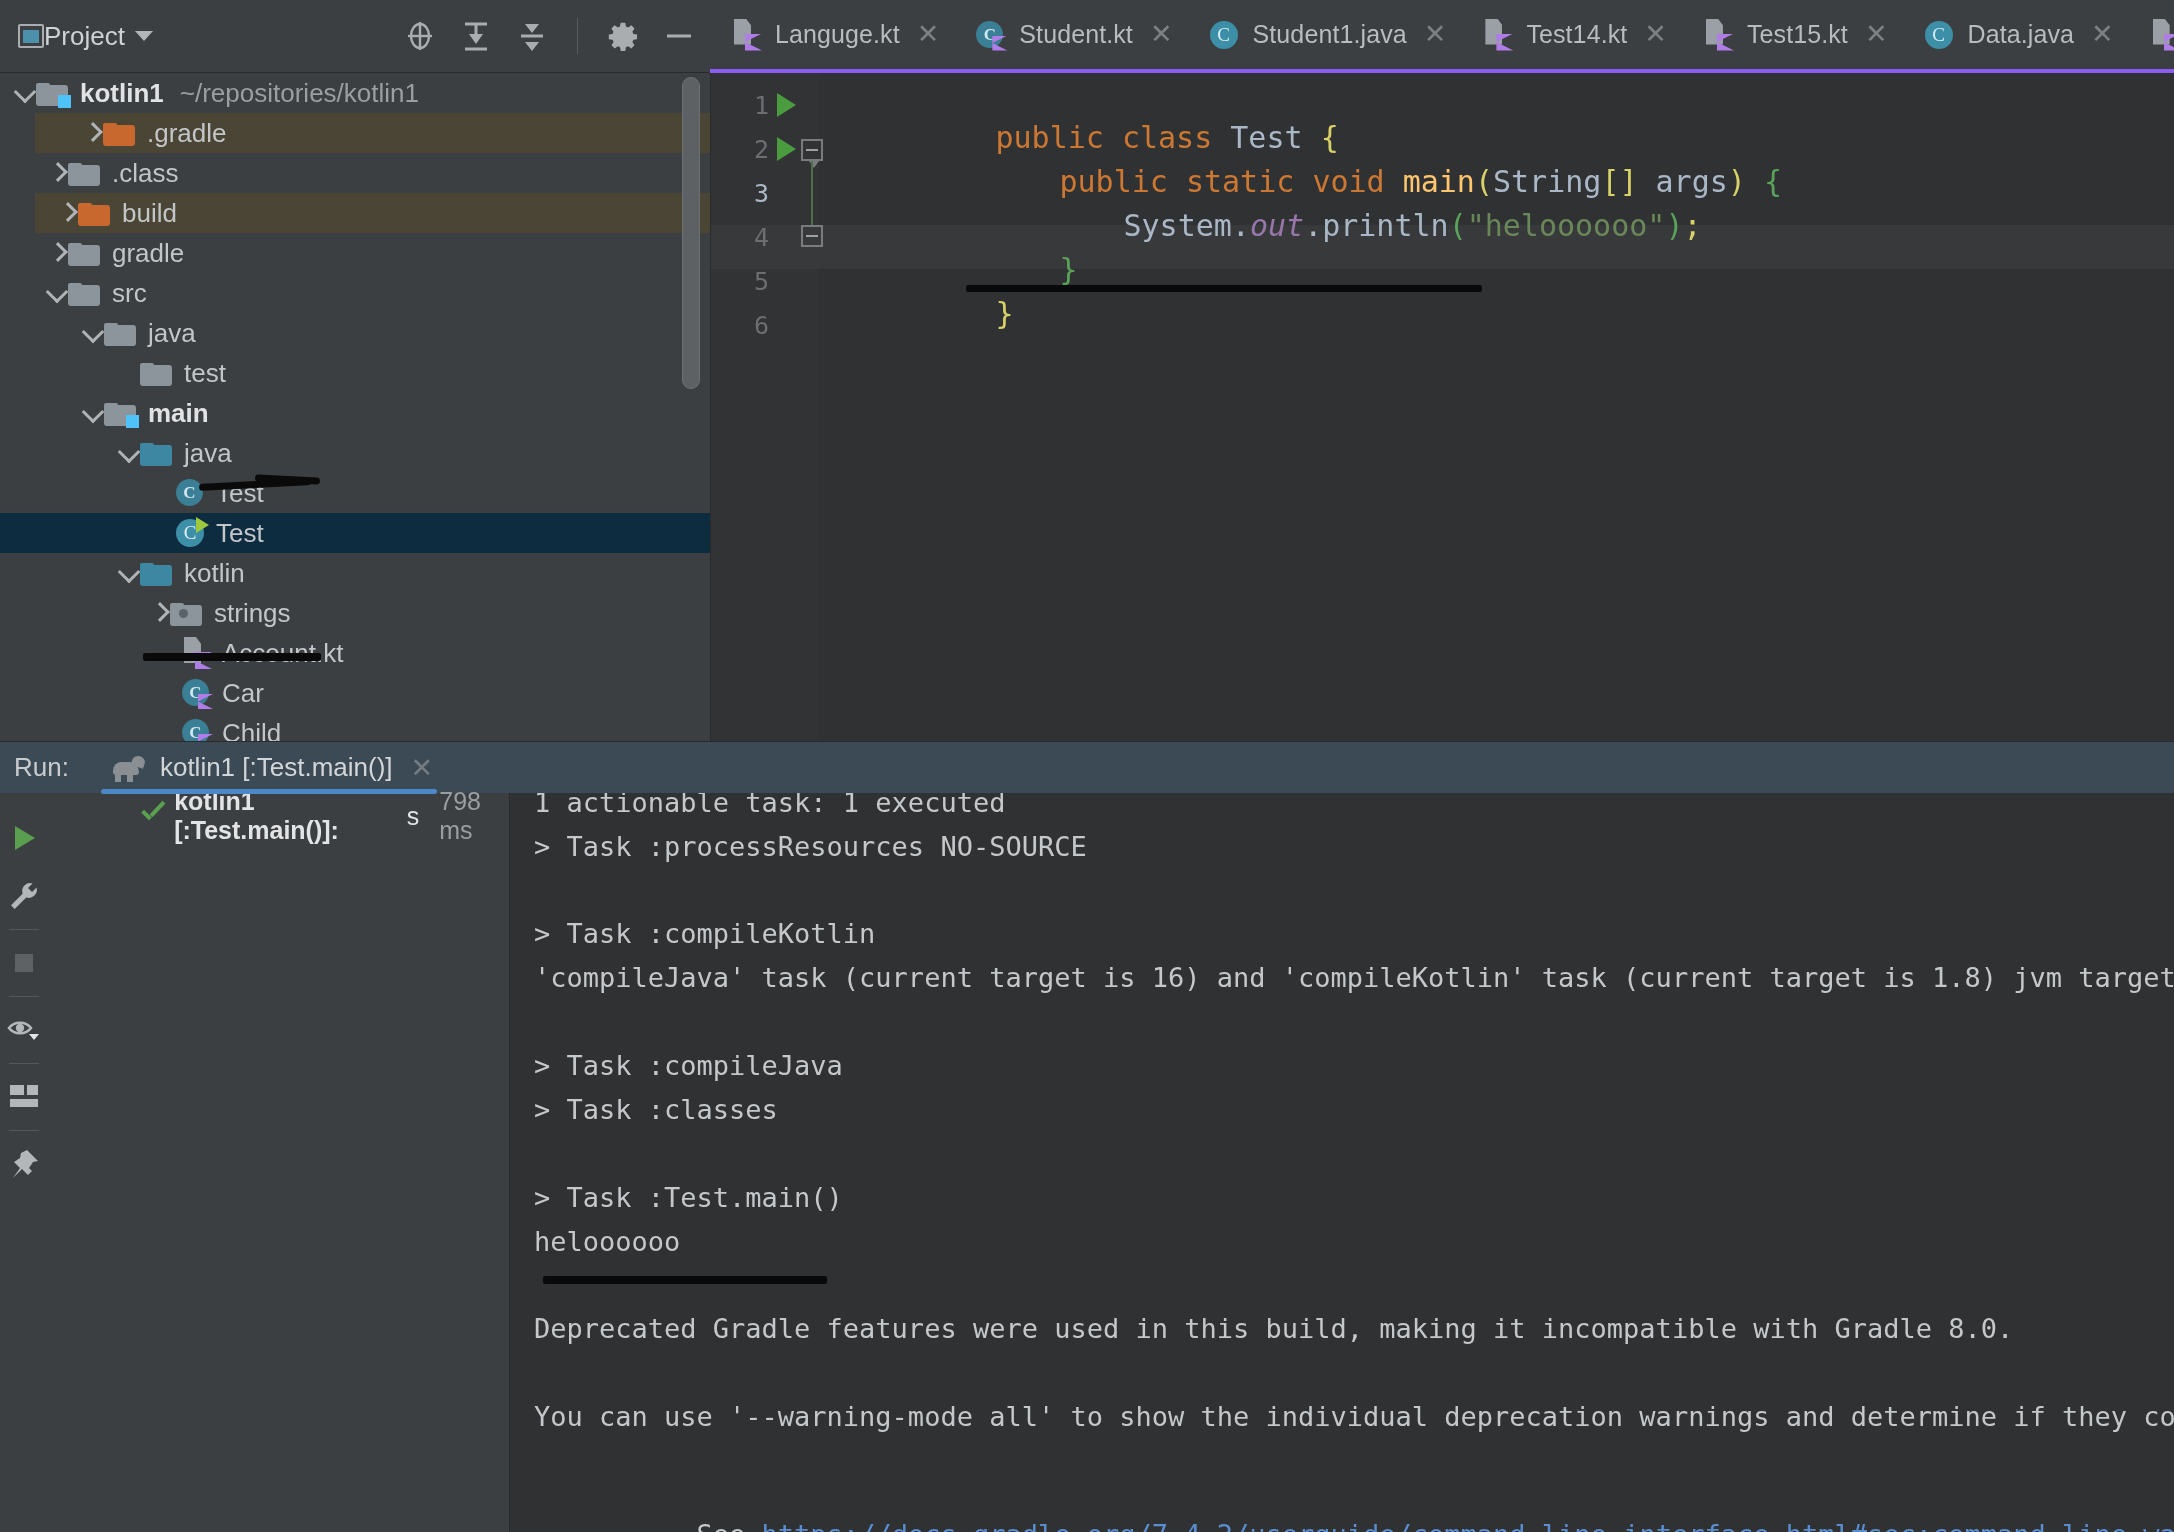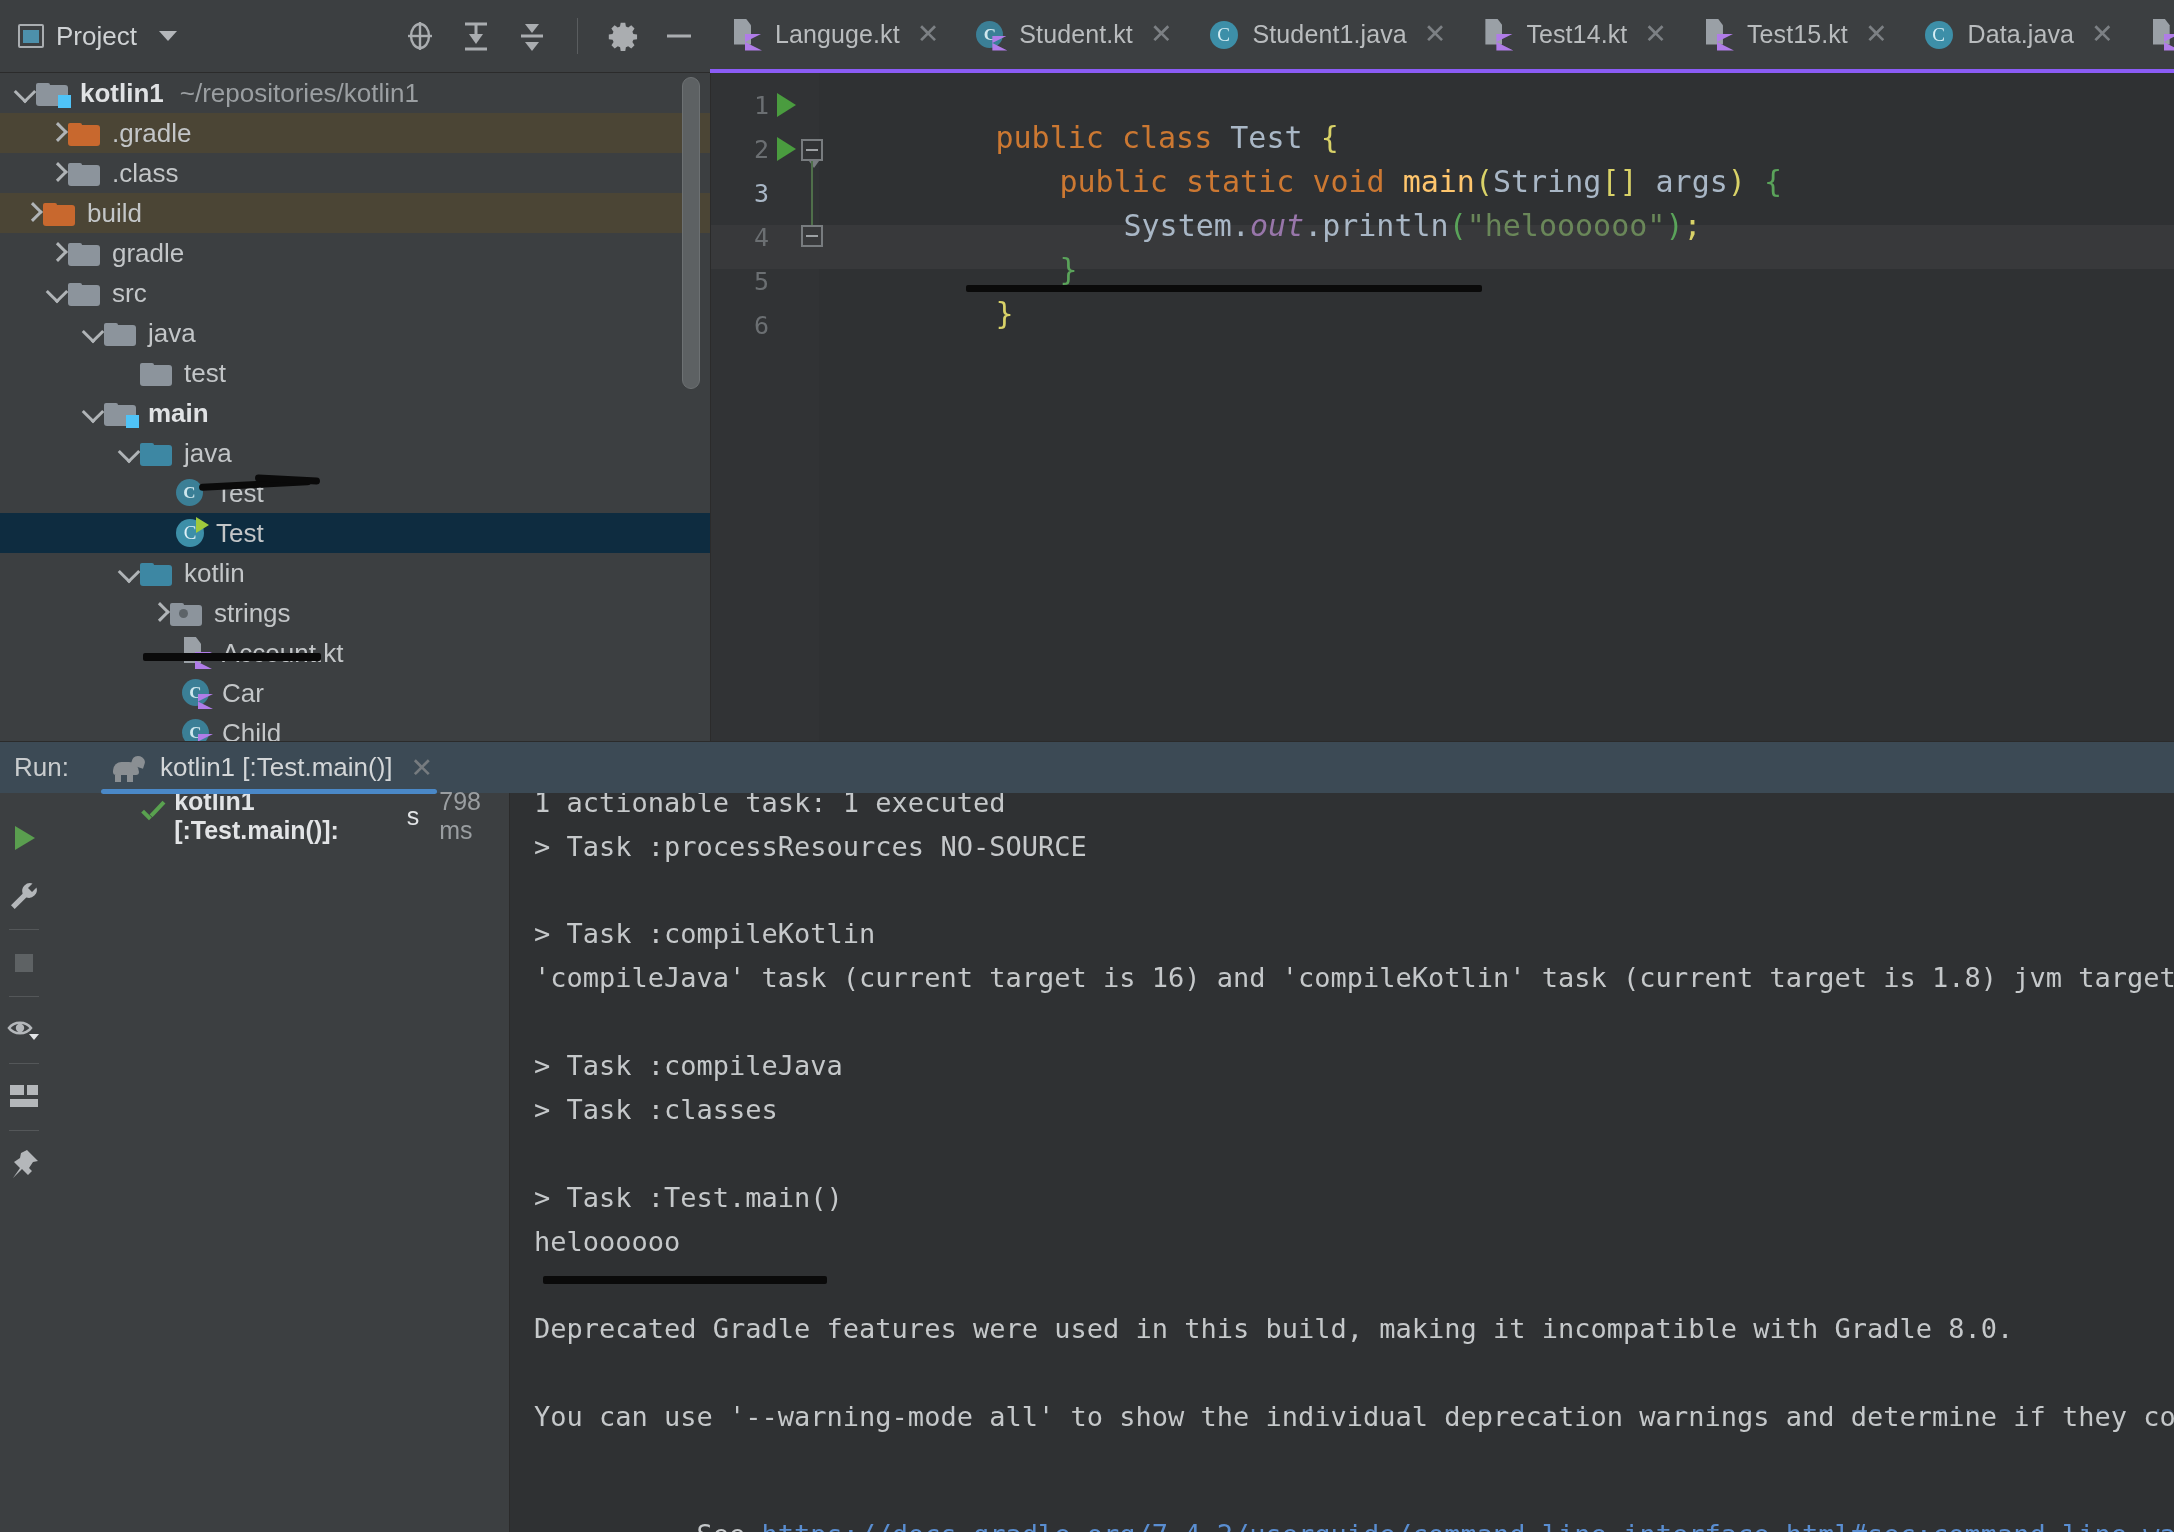--- a/index.html
+++ b/index.html
@@ -13,21 +13,21 @@
   .app{position:relative;width:2174px;height:1532px;display:flex;flex-direction:column;}
 
   
   .toprow{display:flex;height:73px;flex:0 0 73px;background:#3c3f41;}
 
   .proj-toolbar{
     width:710px;flex:0 0 710px;display:flex;align-items:center;
     background:#3c3f41;border-bottom:1px solid #2b2b2b;
     box-sizing:border-box;padding:0 14px 0 18px;
   }
-  .proj-title{display:flex;align-items:center;gap:12px;}
+  .proj-title{display:flex;align-items:center;gap:0;}
   .proj-label{font-size:26px;color:#cfd2d4;}
   .win-icon{width:26px;height:24px;border:2px solid #a9adb0;border-radius:2px;box-sizing:border-box;position:relative;background:#3c3f41;}
   .win-icon::before{content:"";position:absolute;left:3px;top:4px;right:3px;bottom:3px;background:#4d90ab;}
   .caret-down{width:0;height:0;border-left:9px solid transparent;border-right:9px solid transparent;border-top:10px solid #b4b7ba;margin-left:10px;}
   .tb-spacer{flex:1;}
   .tb-icons{display:flex;align-items:center;gap:22px;}
   .tb-ico{width:34px;height:34px;display:flex;align-items:center;justify-content:center;opacity:.92;}
   .vdiv{width:1px;height:36px;background:#5a5d5f;margin:0 6px;}
 
   .tabs{
@@ -67,21 +67,21 @@
      border-top:8px solid transparent;border-bottom:8px solid transparent;border-left:13px solid #9fc93c;}
 
   
   .midrow{display:flex;flex:0 0 668px;height:668px;overflow:hidden;}
 
   .tree{
     width:710px;flex:0 0 710px;background:#3c3f41;position:relative;overflow:hidden;
     border-right:1px solid #2b2b2b;
   }
   .row{height:40px;display:flex;align-items:center;font-size:26px;color:#c3c6c8;white-space:nowrap;position:relative;}
-  .row.excl{background:#4b4535;}
+  .row.excl{background:#4b4535;margin-left:35px;}
   .row.sel{background:#0e2c40;}
   .row .arrow{width:22px;height:22px;flex:0 0 22px;position:relative;}
   .row .arrow.r::before{content:"";position:absolute;left:5px;top:3px;width:11px;height:11px;
      border-right:3px solid #b0b4b7;border-bottom:3px solid #b0b4b7;transform:rotate(-45deg);}
   .row .arrow.d::before{content:"";position:absolute;left:3px;top:2px;width:13px;height:13px;
      border-right:3px solid #b0b4b7;border-bottom:3px solid #b0b4b7;transform:rotate(45deg);}
   .row .nm{margin-left:10px;}
   .row .nm.b{font-weight:bold;color:#e0e2e4;}
   .row .path{margin-left:16px;color:#9b9fa2;font-weight:normal;}
 

